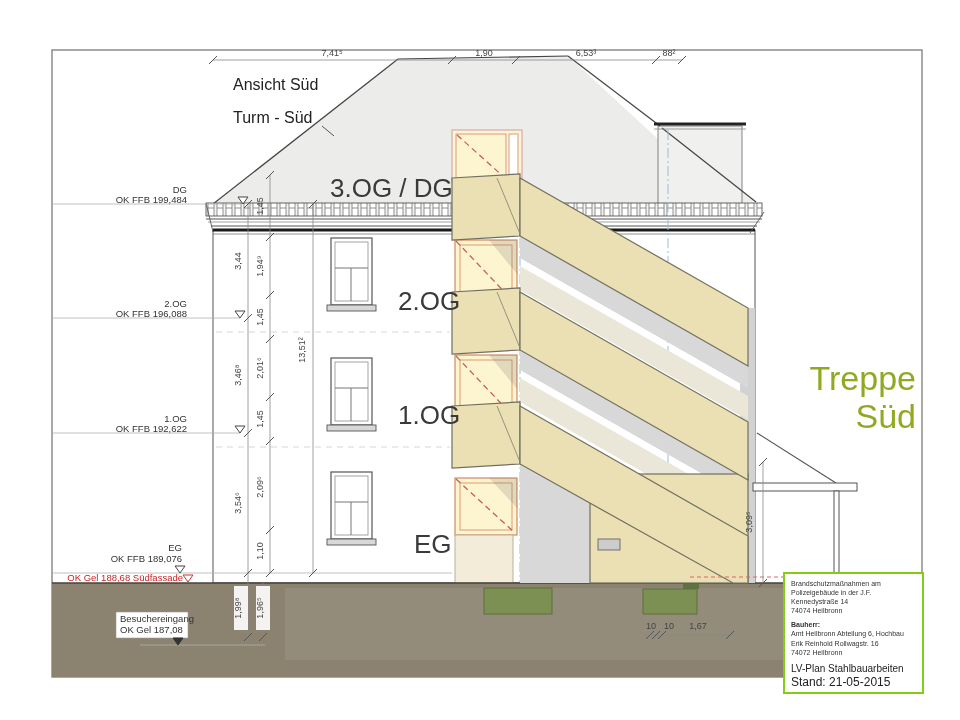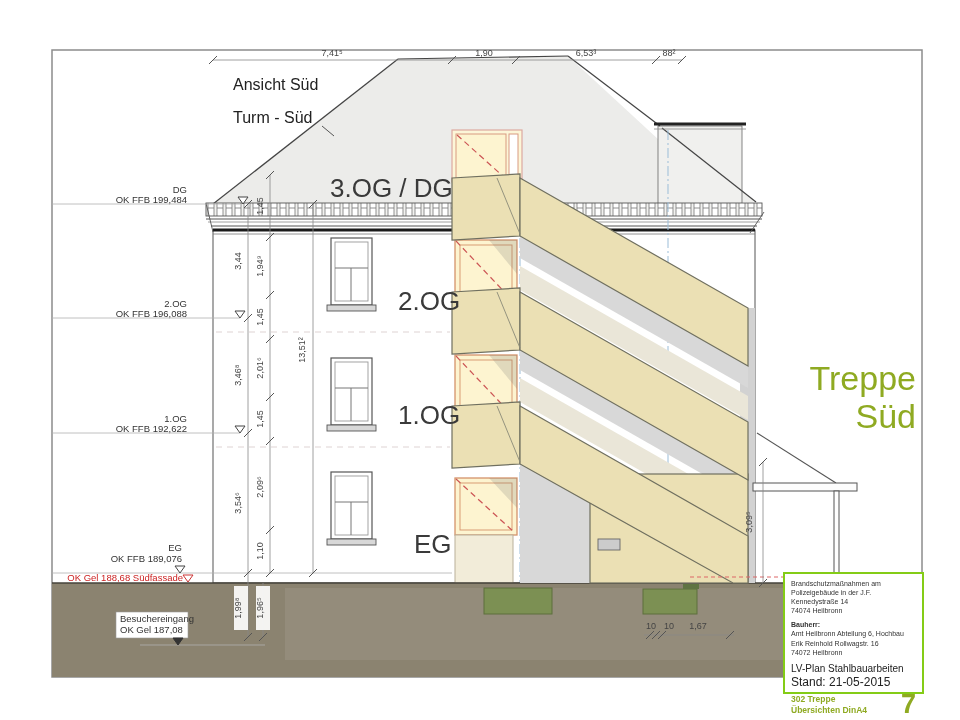--- a/index.html
+++ b/index.html
@@ -286,21 +286,14 @@
   <div>Brandschutzmaßnahmen am</div>
   <div>Polizeigebäude in der J.F. Kennedystraße 14</div>
   <div>74074 Heilbronn</div>
   <div class="tb-space"></div>
   <div style="font-weight:bold">Bauherr:</div>
   <div>Amt Heilbronn  Abteilung 6, Hochbau</div>
   <div>Erik Reinhold    Rollwagstr. 16</div>
   <div>74072 Heilbronn</div>
   <div class="plan">LV-Plan Stahlbauarbeiten</div>
   <div class="stand">Stand:  21-05-2015</div>
-  <div class="row">
-    <div>
-      <div class="olive">302 Treppe</div>
-      <div class="olive">Übersichten DinA4</div>
-    </div>
-    <div class="sheet">7</div>
-  </div>
 </div>
 </div>
 
 </body></html>

